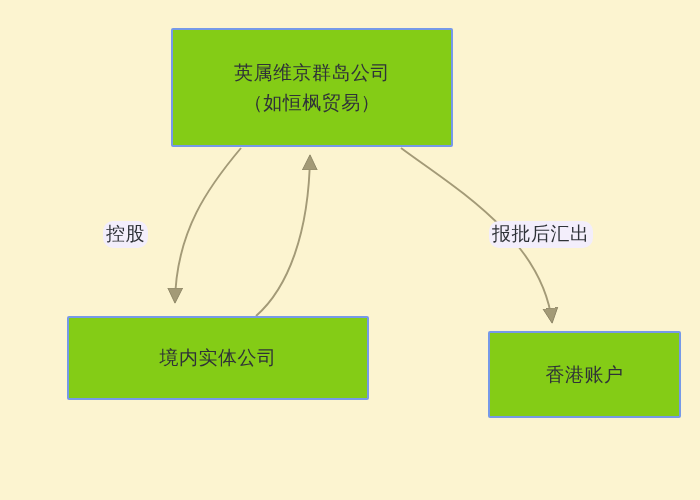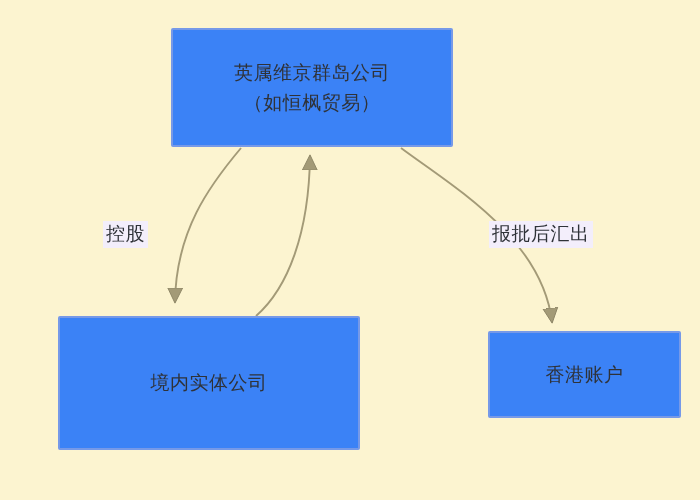--- a/index.html
+++ b/index.html
@@ -24,21 +24,21 @@
     position: absolute;
     left: 0;
     top: 0;
     width: 700px;
     height: 500px;
     pointer-events: none;
   }
   .node {
     position: absolute;
     box-sizing: border-box;
-    background: #3b82f6;
+    background: #84cc16;
     border: 2px solid #7699e8;
     border-radius: 2px;
     display: flex;
     flex-direction: column;
     align-items: center;
     justify-content: center;
     color: #2f3238;
     font-size: 19px;
     line-height: 1.55;
     text-align: right;
@@ -47,41 +47,42 @@
   .node .line2 {
     display: block;
   }
   #node-bvi {
     left: 171px;
     top: 28px;
     width: 282px;
     height: 119px;
   }
   #node-domestic {
-    left: 58px;
+    left: 67px;
     top: 316px;
     width: 302px;
-    height: 134px;
+    height: 84px;
   }
   #node-hk {
     left: 452px;
     top: 331px;
     width: 193px;
     height: 87px;
     margin-left: 36px;
   }
   .edge-label {
     position: absolute;
     background: #f3eefb;
     color: #2f3238;
     font-size: 19px;
     line-height: 1.3;
     white-space: nowrap;
     padding: 1px 3px;
     letter-spacing: 0.5px;
+    border-radius: 10px;
   }
   #label-holding {
     left: 103px;
     top: 221px;
   }
   #label-dividend {
     left: 256px;
     top: 221px;
   }
   #label-remit {

